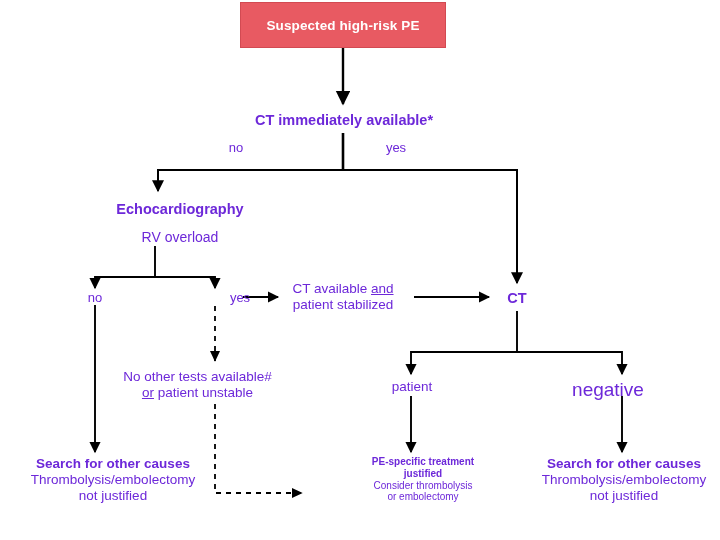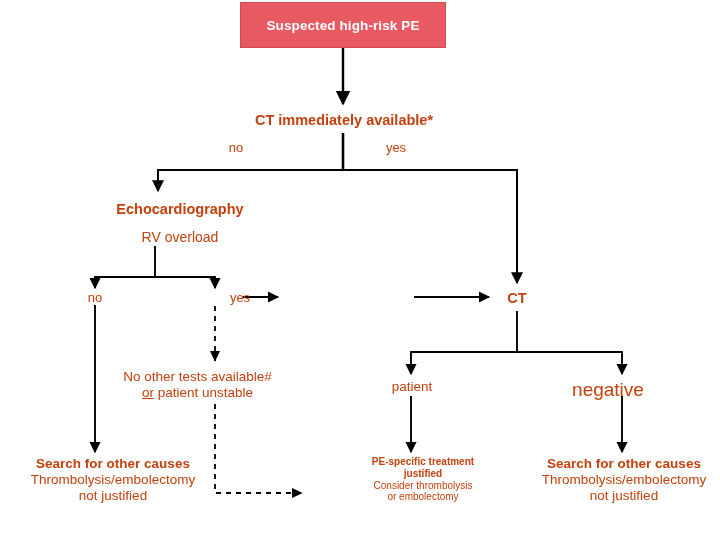--- a/index.html
+++ b/index.html
@@ -22,21 +22,21 @@
   svg.flow-svg {
     position: absolute;
     top: 0;
     left: 0;
     width: 720px;
     height: 540px;
   }
   .node-text {
     position: absolute;
     text-align: center;
-    color: #c2410c;
+    color: #6d28d9;
     line-height: 1.18;
     white-space: nowrap;
     -webkit-font-smoothing: antialiased;
   }
   .t-bold { font-weight: bold; }
   .t-plain { font-weight: normal; }
   .u-line { text-decoration: underline; }
 
   
   .hdr-box {
@@ -152,20 +152,24 @@
   <div class="node-text t-bold lbl-ct-avail">CT immediately available*</div>
   <div class="node-text t-plain lbl-no-top">no</div>
   <div class="node-text t-plain lbl-yes-top">yes</div>
 
   <div class="node-text t-plain lbl-rv">RV overload</div>
   <div class="node-text t-bold lbl-echo">Echocardiography</div>
 
   <div class="node-text t-plain lbl-no-rv">no</div>
   <div class="node-text t-plain lbl-yes-rv">yes</div>
 
+  <div class="node-text t-plain lbl-ct-stab">
+    <span>CT available </span><span class="u-line">and</span><br>
+    <span>patient stabilized</span>
+  </div>
 
   <div class="node-text t-bold lbl-ct">CT</div>
 
   <div class="node-text t-plain lbl-positive">patient</div>
   <div class="node-text t-plain lbl-negative">negative</div>
 
   <div class="node-text t-plain lbl-noother">
     <span>No other tests available#</span><br>
     <span class="u-line">or</span><span> patient unstable</span>
   </div>

